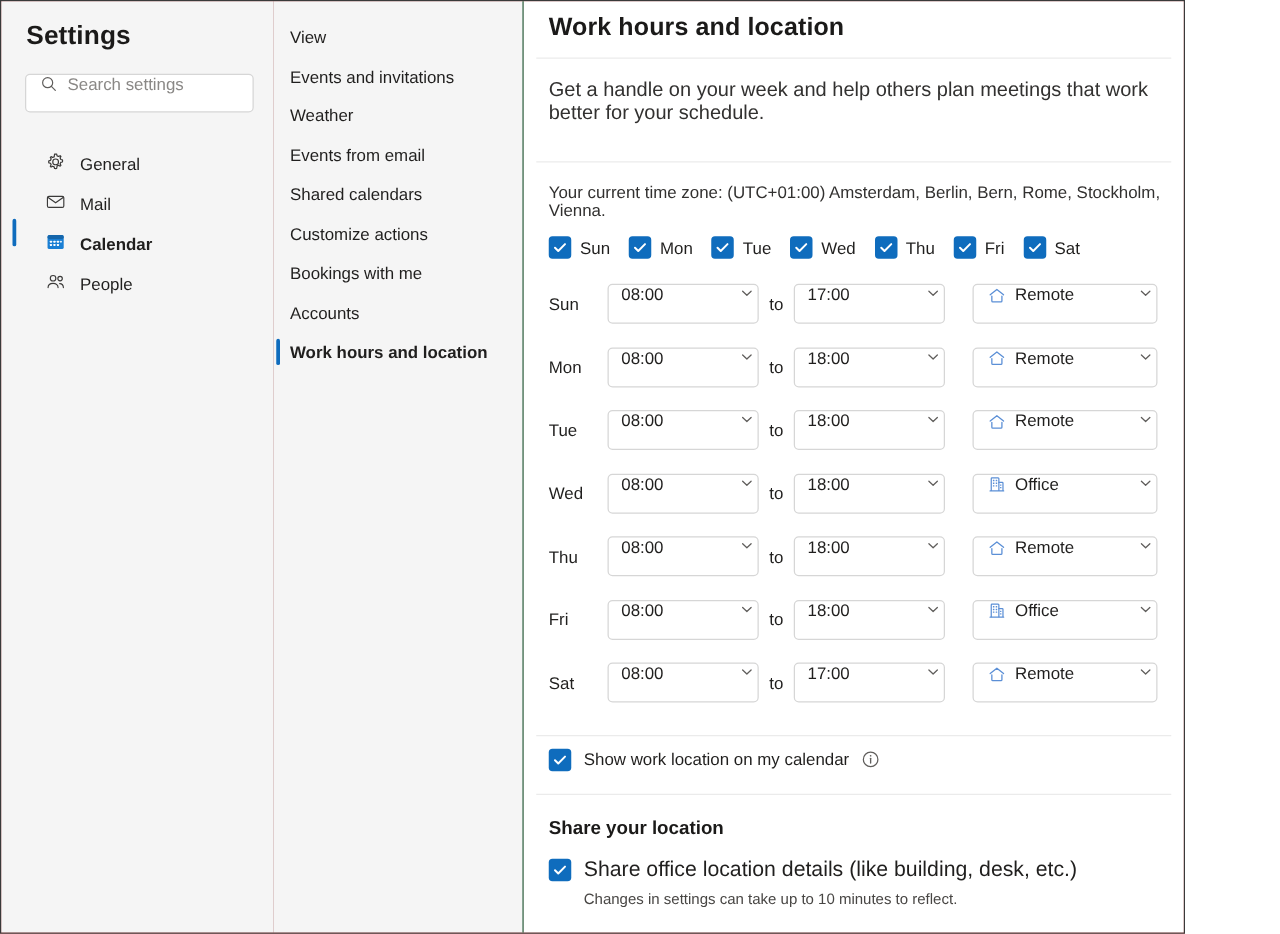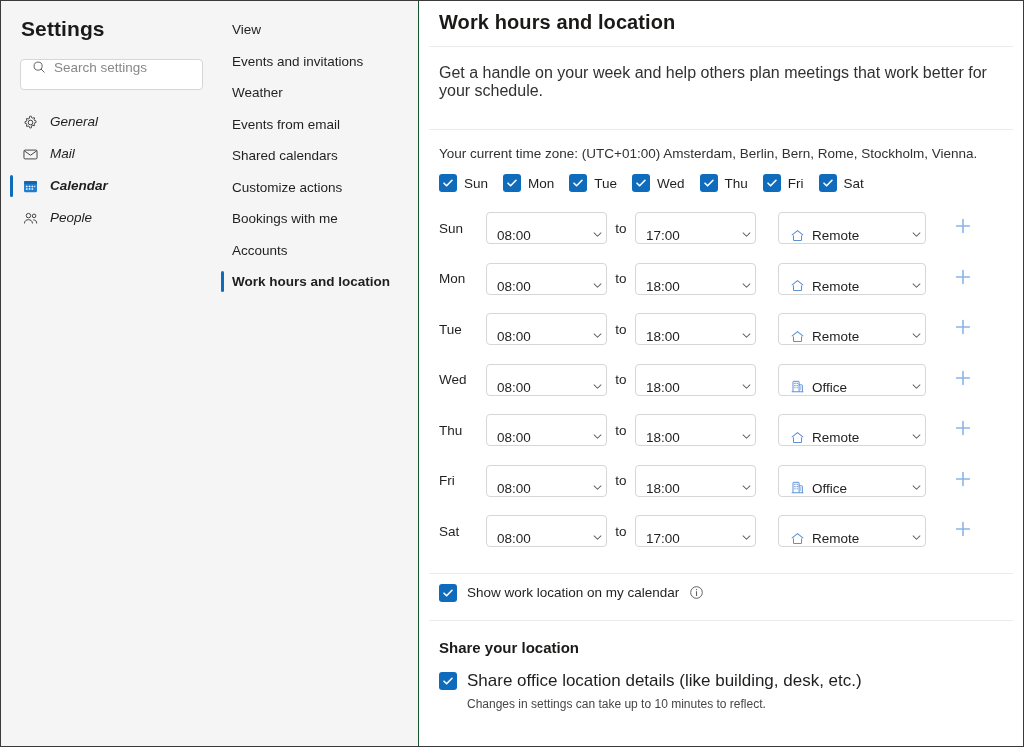--- a/index.html
+++ b/index.html
@@ -3,21 +3,21 @@
 <meta charset="utf-8">
 <style>
   * { box-sizing: border-box; margin: 0; padding: 0; }
   html, body {
     width: 1024px; height: 747px;
     font-family: "Liberation Sans", sans-serif;
     background: #ffffff;
     overflow: hidden;
   }
   #app {
-    width: 1024px; height: 747px;
+    width: 948px; height: 747px;
     display: flex;
     border: 1px solid #3a3a3a;
     background: #7f1d1d;
     position: relative;
   }
 
   
   .sidebar {
     width: 218px;
     height: 100%;
@@ -51,28 +51,27 @@
     color: #605e5c;
     background: transparent;
     width: 100%;
   }
   .search-input::placeholder { color: #8a8886; }
 
   .nav-list { margin-top: 16px; }
   .nav-item {
     position: relative;
     display: flex;
-    align-items: center;
+    align-items: flex-end;
     gap: 11px;
     height: 32px;
-    padding-left: 20px;
+    padding-left: 34px;
     font-size: 13.5px;
     color: #201f1e;
     cursor: pointer;
-    font-style: italic;
   }
   .nav-item .nav-ico { width: 18px; height: 18px; display: flex; align-items: center; justify-content: center; }
   .nav-item.active { font-weight: 700; }
   .nav-item.active::before {
     content: "";
     position: absolute;
     left: 9px; top: 5px;
     width: 3px; height: 22px;
     background: #0f6cbd;
     border-radius: 2px;
@@ -179,21 +178,21 @@
     flex: 0 0 47px;
     font-size: 13.5px;
     color: #201f1e;
   }
   .combo {
     height: 32px;
     background: #ffffff;
     border: 1px solid #d6d6d6;
     border-radius: 4px;
     display: flex;
-    align-items: flex-end;
+    align-items: flex-start;
     padding: 0 3px 0 10px;
     font-size: 13.5px;
     color: #201f1e;
     cursor: pointer;
     gap: 7px;
   }
   .combo .cval { flex: 1 1 auto; white-space: nowrap; }
   .combo .chev { flex: 0 0 auto; display: block; }
   .time-combo { width: 121px; flex: 0 0 121px; }
   .to-word {

